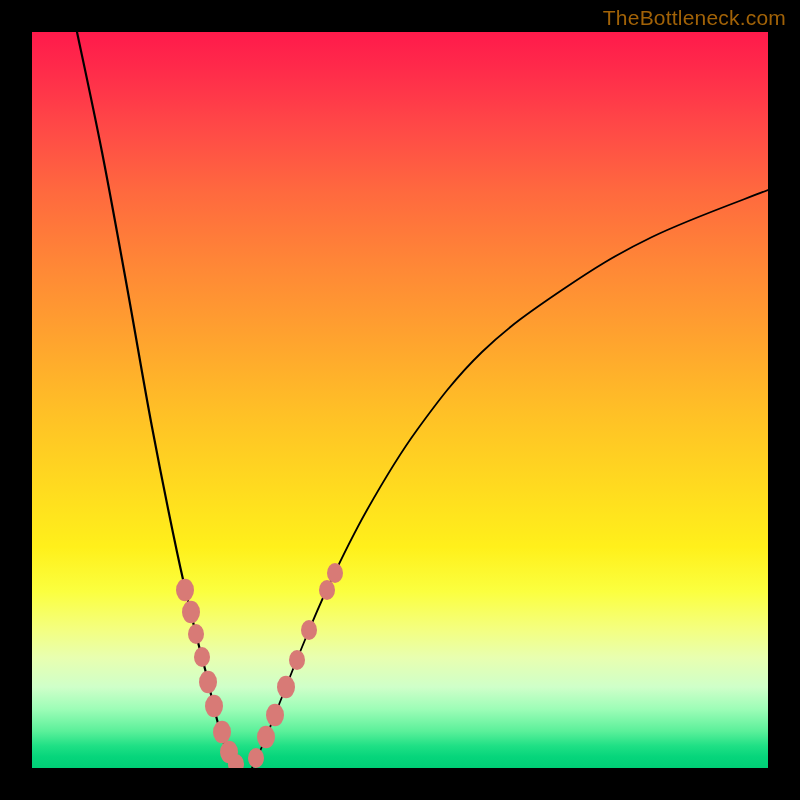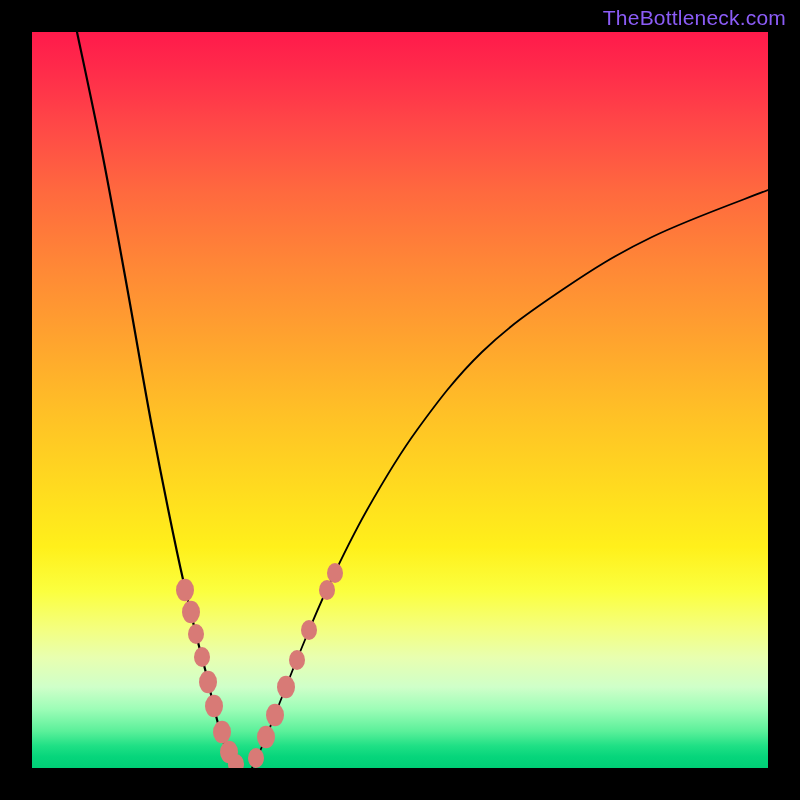--- a/index.html
+++ b/index.html
@@ -14,21 +14,21 @@
   .frame {
     position: relative;
     width: 800px;
     height: 800px;
     background: #000;
   }
   .watermark {
     position: absolute;
     top: 6px;
     right: 14px;
-    color: #8b5cf6;
+    color: #a16207;
     font-size: 21px;
     font-weight: 400;
     letter-spacing: 0.2px;
     z-index: 30;
     user-select: none;
   }
   .plot-area {
     position: absolute;
     left: 32px;
     top: 32px;

